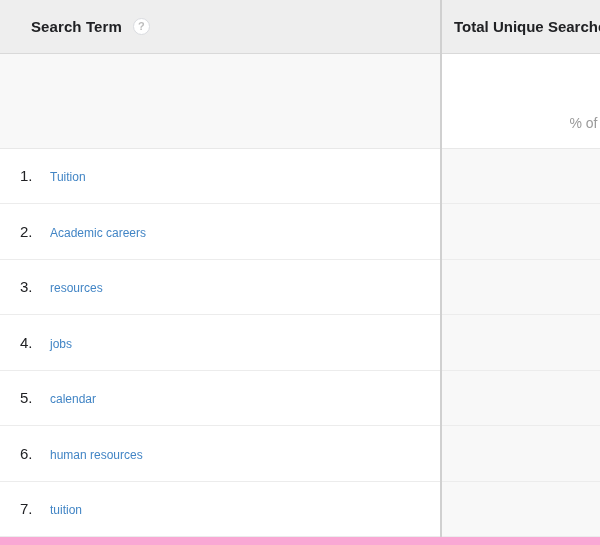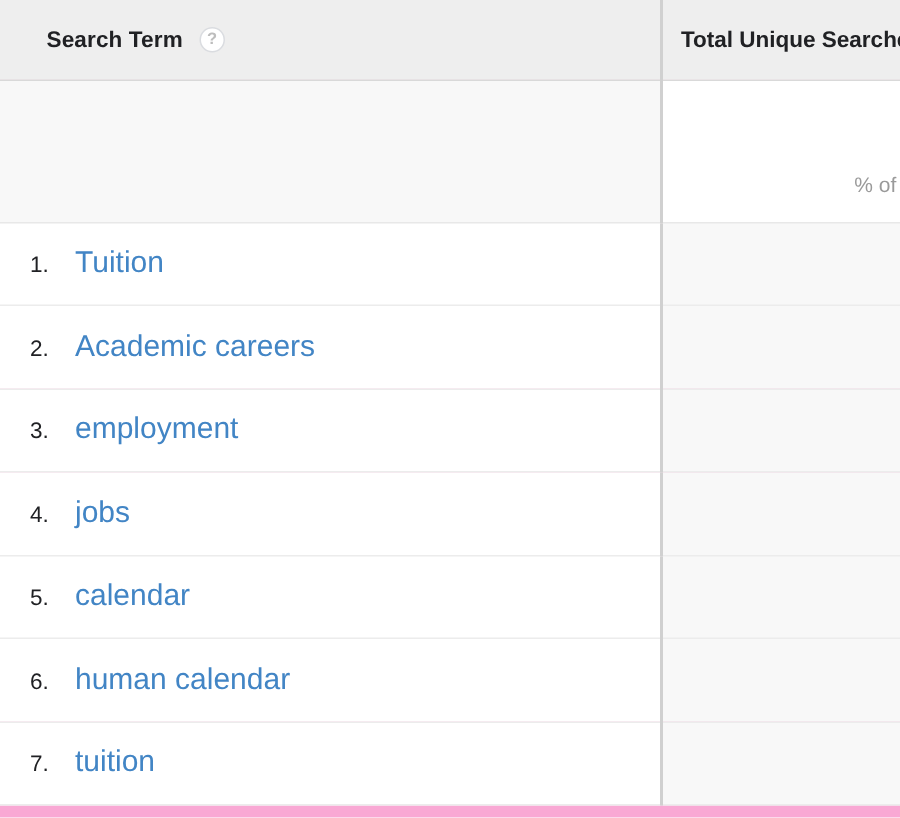--- a/index.html
+++ b/index.html
@@ -131,21 +131,21 @@
     padding-left: 20px;
   }
   .rank {
     width: 30px;
     flex: none;
     font-size: 15px;
     color: #202124;
     font-family: "Liberation Sans", sans-serif;
   }
   .term-link {
-    font-size: 20px;
+    font-size: 12px;
     color: #4285c5;
     text-decoration: none;
     cursor: pointer;
     white-space: nowrap;
   }
 
   .cell-metric {
     background: #f8f8f8;
     border-left: 2px solid #d0d0d0;
     text-align: right;
@@ -215,21 +215,21 @@
         </td>
         <td class="cell-metric">
           <span class="metric-value">913</span>
         </td>
       </tr>
 
       <tr class="data-row">
         <td class="cell-term">
           <div class="term-inner">
             <span class="rank">3.</span>
-            <a class="term-link" href="#">employment</a>
+            <a class="term-link" href="#">resources</a>
           </div>
         </td>
         <td class="cell-metric">
           <span class="metric-value">902</span>
         </td>
       </tr>
 
       <tr class="data-row">
         <td class="cell-term">
           <div class="term-inner">
@@ -251,21 +251,21 @@
         </td>
         <td class="cell-metric">
           <span class="metric-value">830</span>
         </td>
       </tr>
 
       <tr class="data-row">
         <td class="cell-term">
           <div class="term-inner">
             <span class="rank">6.</span>
-            <a class="term-link" href="#">human calendar</a>
+            <a class="term-link" href="#">human resources</a>
           </div>
         </td>
         <td class="cell-metric">
           <span class="metric-value">562</span>
         </td>
       </tr>
 
       <tr class="data-row">
         <td class="cell-term">
           <div class="term-inner">

